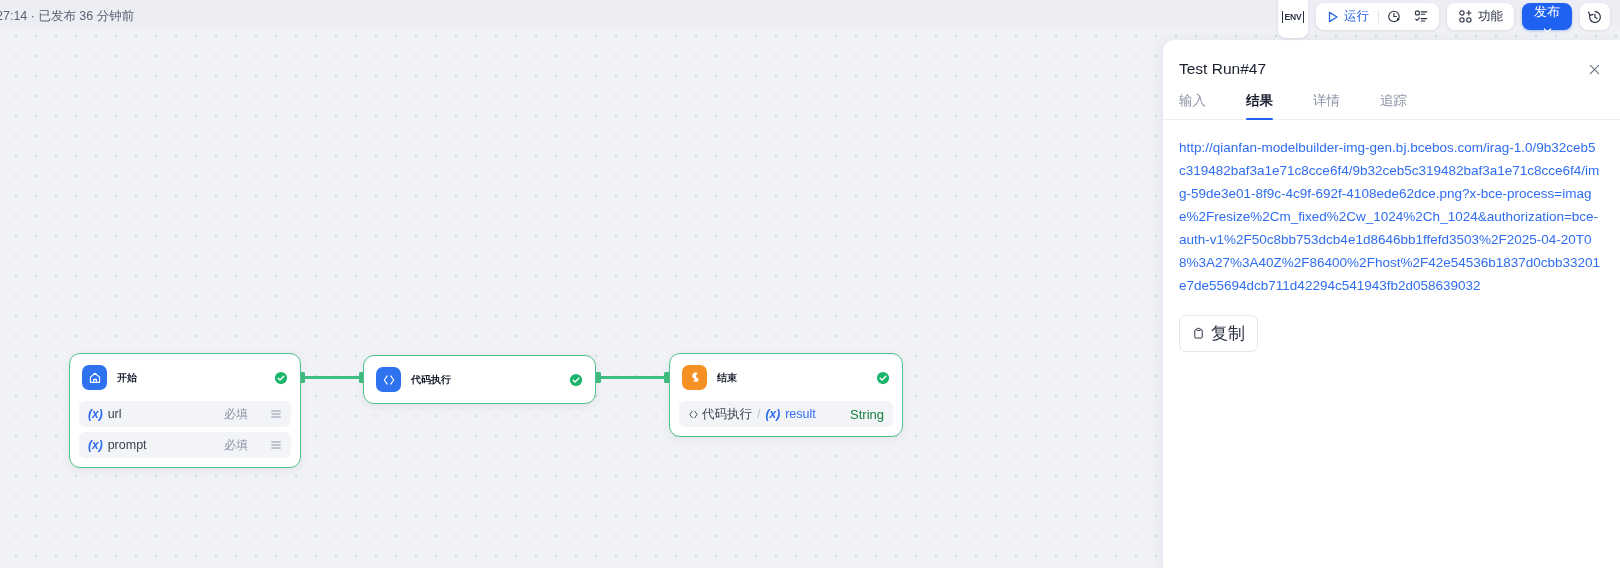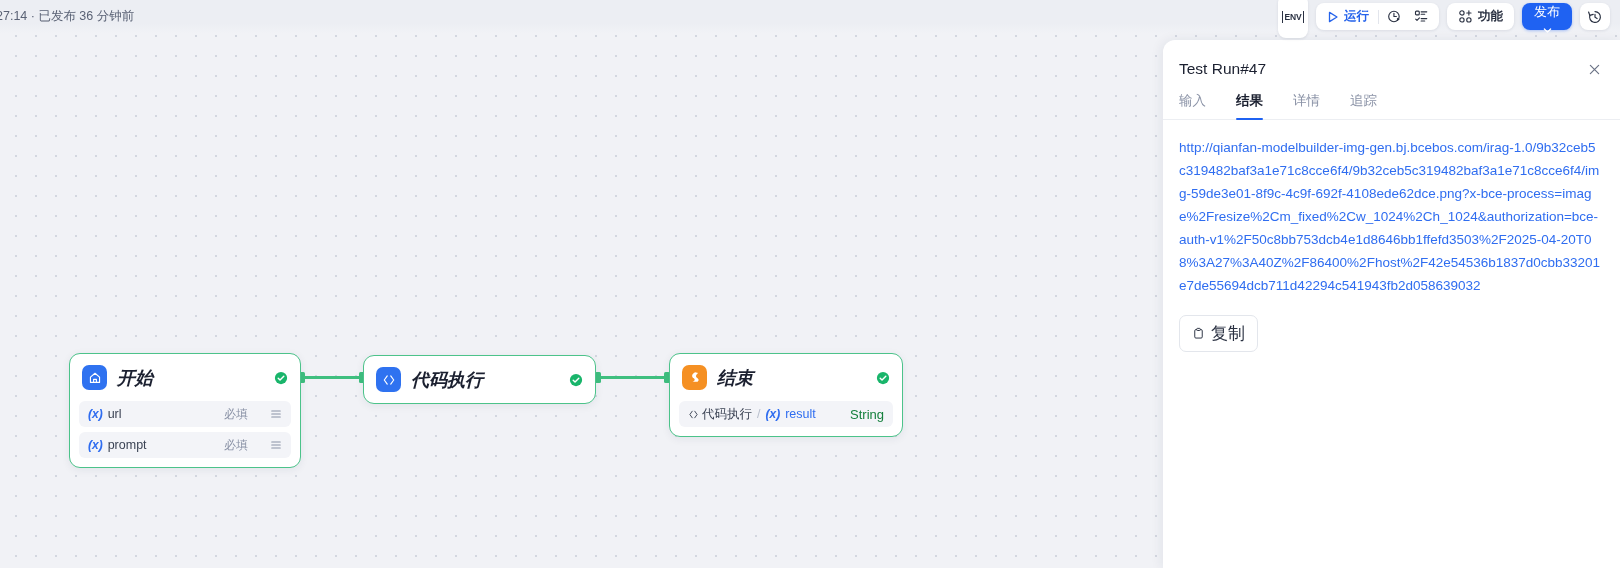--- a/index.html
+++ b/index.html
@@ -40,21 +40,20 @@
     background: #ffffff; border-radius: 8px;
     box-shadow: 0 1px 3px rgba(30,40,70,0.10);
     display: flex; align-items: center; height: 27px;
     padding: 0 4px;
   }
   .tb-btn {
     display: flex; align-items: center; gap: 5px;
     height: 23px; padding: 0 7px; border-radius: 6px;
     font-size: 12.5px; color: #2a3142; cursor: pointer;
     white-space: nowrap;
-    font-weight: bold;
   }
   .tb-btn.run { color: #2563eb; }
   .tb-icon-only { padding: 0 6px; }
   .tb-sep { width: 1px; height: 14px; background: #e2e5ec; margin: 0 2px; }
   .env-badge {
     background: #fff; border-radius: 8px; height: 43px; width: 30px;
     display: flex; align-items: center; justify-content: center;
     box-shadow: 0 1px 3px rgba(30,40,70,0.10); cursor: pointer;
   }
   .env-badge .envtxt {
@@ -90,21 +89,21 @@
     display: flex; align-items: center; gap: 10px;
     padding: 11px 12px 11px 12px; position: relative;
   }
   .node-ico {
     width: 25px; height: 25px; border-radius: 7px;
     display: flex; align-items: center; justify-content: center;
     flex: none;
   }
   .ico-blue { background: #2f72f0; }
   .ico-orange { background: #f59023; }
-  .node-title { font-size: 18px; font-weight: bold; color: #1b2030; font-style: italic; }
+  .node-title { font-size: 10px; font-weight: bold; color: #1b2030; }
   .node-check { position: absolute; right: 12px; top: 50%; transform: translateY(-50%); }
   .node-body { padding: 0 9px 9px 9px; display: flex; flex-direction: column; gap: 5px; }
   .var-row {
     background: #f3f4f8; border-radius: 6px; height: 26px;
     display: flex; align-items: center; justify-content: space-between;
     padding: 0 9px; font-size: 12.5px; color: #3b4354;
   }
   .var-left { display: flex; align-items: center; gap: 5px; }
   .xtag { color: #2f6df0; font-size: 12px; font-style: italic; font-weight: bold; }
   .var-right { display: flex; align-items: center; gap: 22px; color: #8a92a6; font-size: 12px; }
@@ -126,21 +125,21 @@
   }
   .panel-title {
     font-size: 15.5px; font-weight: normal; color: #1b2030;
     padding: 20px 0 0 16px;
   }
   .panel-close {
     position: absolute; top: 22px; right: 18px; cursor: pointer;
     color: #6b7386; font-size: 15px; line-height: 1;
   }
   .tabs {
-    display: flex; gap: 30px; padding: 14px 0 0 16px;
+    display: flex; gap: 40px; padding: 14px 0 0 16px;
     border-bottom: 1px solid #eceef2;
   }
   .tab {
     font-size: 13.5px; color: #8a92a6; padding-bottom: 9px;
     cursor: pointer; position: relative;
   }
   .tab.active { color: #1b2030; font-weight: bold; }
   .tab.active::after {
     content: ""; position: absolute; left: 0; right: 0; bottom: -1px;
     height: 2.4px; background: #1f62f2; border-radius: 2px;

